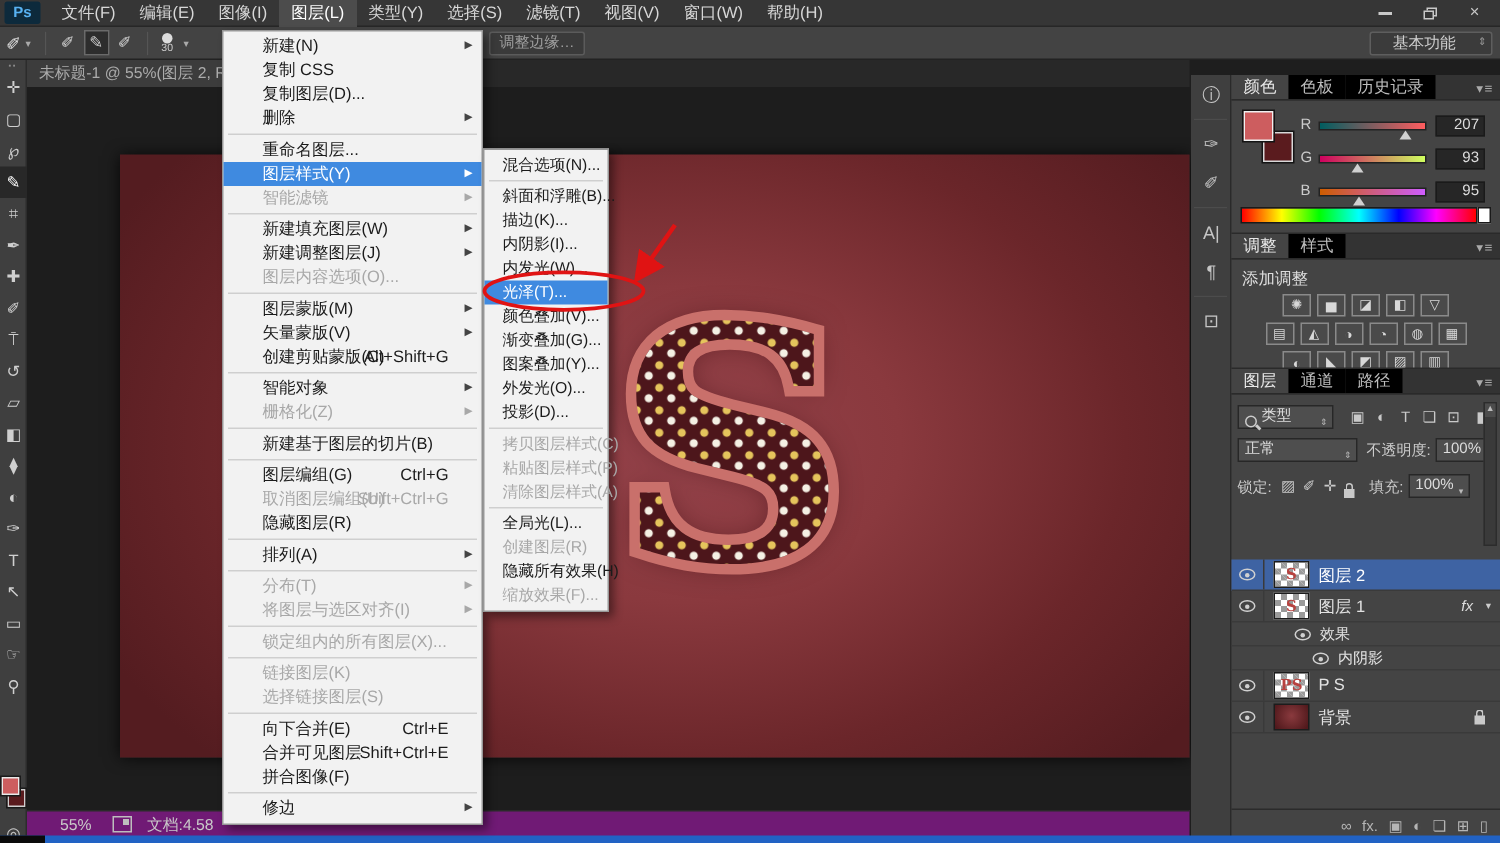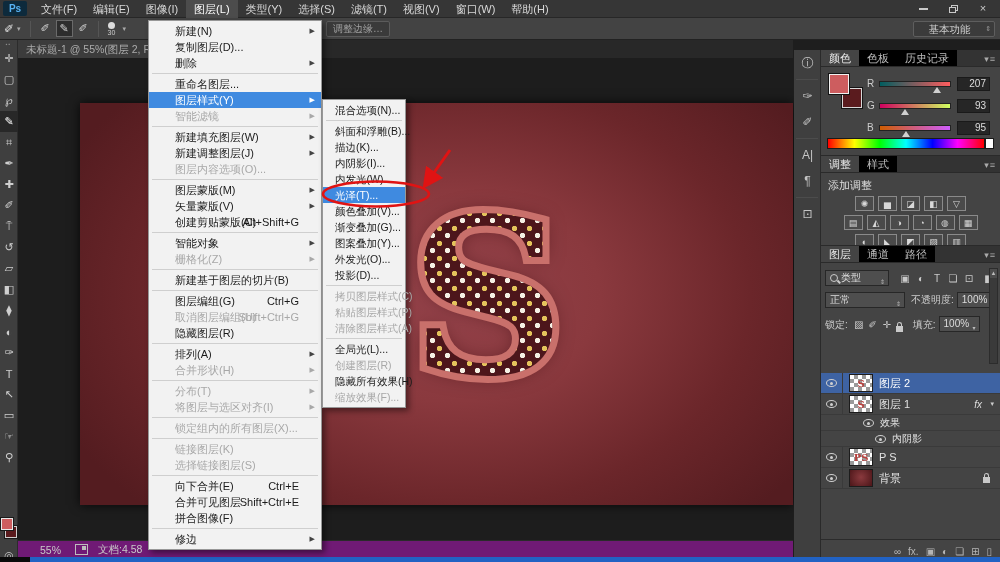--- a/index.html
+++ b/index.html
@@ -376,21 +376,21 @@
 
     <div id="layerspanel">
       <div class="phead" id="layertabs">
           <div class="ptab on">图层</div>
           <div class="ptab">通道</div>
           <div class="ptab">路径</div>
           <span class="pmenu-icon">▾≡</span>
         </div>
 
       <div class="lrow" style="top:22px; height:20px; padding-left:4px;">
-        <div class="combo" style="width:64px; display:flex; align-items:center;">
+        <div class="combo" style="width:64px; display:flex; align-items:flex-end;">
           <span class="mag"></span>
           <span>类型</span>
           <span class="dd">⇕</span>
         </div>
         <div id="filtericons" style="display:flex; margin-left:8px;">
             <div class="ficon">▣</div>
             <div class="ficon">◐</div>
             <div class="ficon">T</div>
             <div class="ficon">❏</div>
             <div class="ficon">⊡</div>
@@ -476,20 +476,21 @@
           <span class="bicon">◐</span>
           <span class="bicon">❏</span>
           <span class="bicon">⊞</span>
           <span class="bicon">▯</span>
         </div>
     </div>
   </div>
 
   <div id="layermenu">
       <div class="mi"><span class="lbl">新建(N)</span><span class="arr">▶</span></div>
+      <div class="mi"><span class="lbl">复制 CSS</span></div>
       <div class="mi"><span class="lbl">复制图层(D)...</span></div>
       <div class="mi"><span class="lbl">删除</span><span class="arr">▶</span></div>
       <div class="msep"></div>
       <div class="mi"><span class="lbl">重命名图层...</span></div>
       <div class="mi hl"><span class="lbl">图层样式(Y)</span><span class="arr">▶</span></div>
       <div class="mi dis"><span class="lbl">智能滤镜</span><span class="arr">▶</span></div>
       <div class="msep"></div>
       <div class="mi"><span class="lbl">新建填充图层(W)</span><span class="arr">▶</span></div>
       <div class="mi"><span class="lbl">新建调整图层(J)</span><span class="arr">▶</span></div>
       <div class="mi dis"><span class="lbl">图层内容选项(O)...</span></div>
@@ -501,21 +502,20 @@
       <div class="mi"><span class="lbl">智能对象</span><span class="arr">▶</span></div>
       <div class="mi dis"><span class="lbl">栅格化(Z)</span><span class="arr">▶</span></div>
       <div class="msep"></div>
       <div class="mi"><span class="lbl">新建基于图层的切片(B)</span></div>
       <div class="msep"></div>
       <div class="mi"><span class="lbl">图层编组(G)</span><span class="sc">Ctrl+G</span></div>
       <div class="mi dis"><span class="lbl">取消图层编组(U)</span><span class="sc">Shift+Ctrl+G</span></div>
       <div class="mi"><span class="lbl">隐藏图层(R)</span></div>
       <div class="msep"></div>
       <div class="mi"><span class="lbl">排列(A)</span><span class="arr">▶</span></div>
-      <div class="mi dis"><span class="lbl">合并形状(H)</span><span class="arr">▶</span></div>
       <div class="msep"></div>
       <div class="mi dis"><span class="lbl">分布(T)</span><span class="arr">▶</span></div>
       <div class="mi dis"><span class="lbl">将图层与选区对齐(I)</span><span class="arr">▶</span></div>
       <div class="msep"></div>
       <div class="mi dis"><span class="lbl">锁定组内的所有图层(X)...</span></div>
       <div class="msep"></div>
       <div class="mi dis"><span class="lbl">链接图层(K)</span></div>
       <div class="mi dis"><span class="lbl">选择链接图层(S)</span></div>
       <div class="msep"></div>
       <div class="mi"><span class="lbl">向下合并(E)</span><span class="sc">Ctrl+E</span></div>

